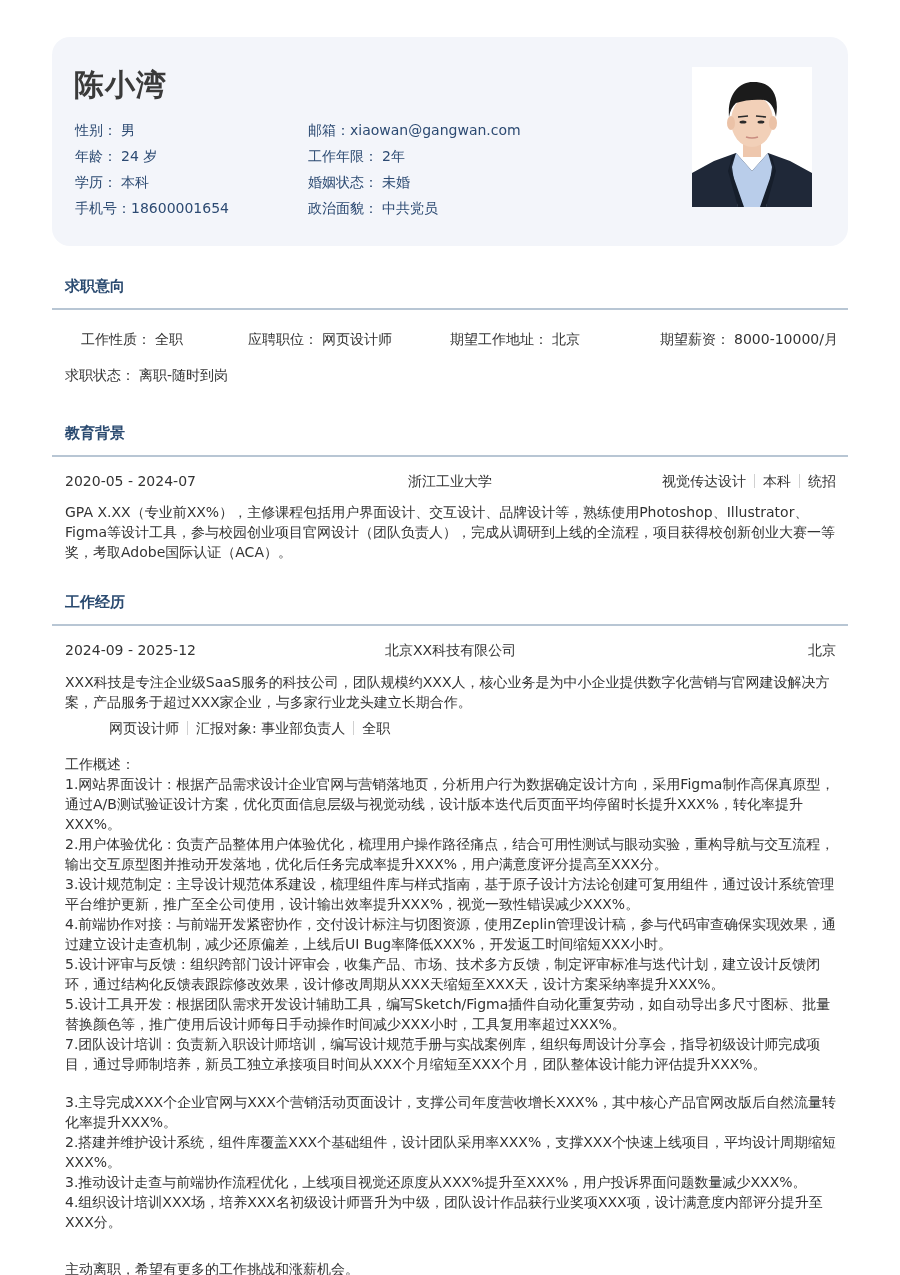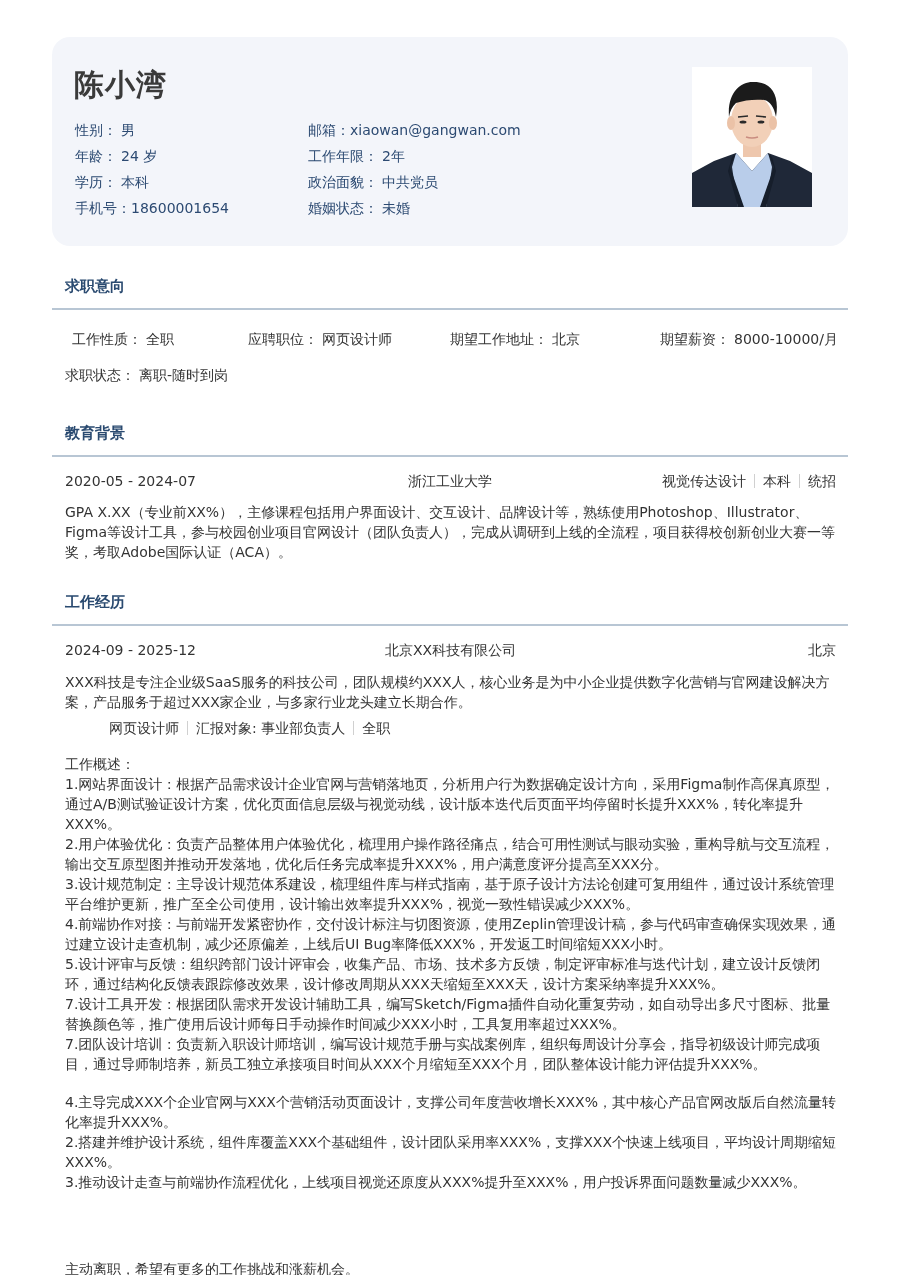--- a/index.html
+++ b/index.html
@@ -41,22 +41,22 @@
   <div class="info-col left">
     <div class="info-row"><span class="lbl">性别：</span><span class="val">男</span></div>
     <div class="info-row"><span class="lbl">年龄：</span><span class="val">24 岁</span></div>
     <div class="info-row"><span class="lbl">学历：</span><span class="val">本科</span></div>
     <div class="info-row"><span class="lbl">手机号：</span><span class="val" style="margin-left:0">18600001654</span></div>
   </div>
 
   <div class="info-col right">
     <div class="info-row"><span class="lbl">邮箱：</span><span class="val" style="margin-left:0">xiaowan@gangwan.com</span></div>
     <div class="info-row"><span class="lbl">工作年限：</span><span class="val">2年</span></div>
+    <div class="info-row"><span class="lbl">婚姻状态：</span><span class="val">未婚</span></div>
     <div class="info-row"><span class="lbl">政治面貌：</span><span class="val">中共党员</span></div>
-    <div class="info-row"><span class="lbl">婚姻状态：</span><span class="val">未婚</span></div>
   </div>
 
   <div class="photo" title="证件照">
     <svg width="120" height="140" viewBox="0 0 120 140">
       <rect width="120" height="140" fill="#ffffff"></rect>
 
       <path d="M0 106 L22 94 L44 86 L60 104 L76 86 L98 94 L120 106 L120 140 L0 140 Z" fill="#1f2838"></path>
 
       <path d="M44 86 L60 104 L76 86 L80 100 L74 140 L46 140 L40 100 Z" fill="#b9cdea"></path>
 
@@ -79,21 +79,21 @@
 
       <path d="M54 70 Q60 72 66 70" stroke="#c98c80" stroke-width="1.6" fill="none"></path>
     </svg>
   </div>
 </div>
 
 <div class="section-title" style="top:277px;">求职意向</div>
 <div class="section-line" style="top:308px;"></div>
 
 <div class="row" style="top:331px;">
-  <span style="left:7px;"><span style="position:static">工作性质：</span><span style="position:static;margin-left:4px">全职</span></span>
+  <span style="left:16px;"><span style="position:static">工作性质：</span><span style="position:static;margin-left:4px">全职</span></span>
   <span style="left:183px;"><span style="position:static">应聘职位：</span><span style="position:static;margin-left:4px">网页设计师</span></span>
   <span style="left:385px;"><span style="position:static">期望工作地址：</span><span style="position:static;margin-left:4px">北京</span></span>
   <span style="left:595px;"><span style="position:static">期望薪资：</span><span style="position:static;margin-left:4px">8000-10000/月</span></span>
 </div>
 <div class="row" style="top:367px;">
   <span style="left:0;"><span style="position:static">求职状态：</span><span style="position:static;margin-left:4px">离职-随时到岗</span></span>
 </div>
 
 <div class="section-title" style="top:424px;">教育背景</div>
 <div class="section-line" style="top:455px;"></div>
@@ -120,23 +120,24 @@
   <span style="position:static">网页设计师</span><span class="sep" style="position:static"></span><span style="position:static">汇报对象: 事业部负责人</span><span class="sep" style="position:static"></span><span style="position:static">全职</span>
 </div>
 
 <div class="para" style="top:754px;">
   <div>工作概述：</div>
   <div>1.网站界面设计：根据产品需求设计企业官网与营销落地页，分析用户行为数据确定设计方向，采用Figma制作高保真原型，通过A/B测试验证设计方案，优化页面信息层级与视觉动线，设计版本迭代后页面平均停留时长提升XXX%，转化率提升XXX%。</div>
   <div>2.用户体验优化：负责产品整体用户体验优化，梳理用户操作路径痛点，结合可用性测试与眼动实验，重构导航与交互流程，输出交互原型图并推动开发落地，优化后任务完成率提升XXX%，用户满意度评分提高至XXX分。</div>
   <div>3.设计规范制定：主导设计规范体系建设，梳理组件库与样式指南，基于原子设计方法论创建可复用组件，通过设计系统管理平台维护更新，推广至全公司使用，设计输出效率提升XXX%，视觉一致性错误减少XXX%。</div>
   <div>4.前端协作对接：与前端开发紧密协作，交付设计标注与切图资源，使用Zeplin管理设计稿，参与代码审查确保实现效果，通过建立设计走查机制，减少还原偏差，上线后UI Bug率降低XXX%，开发返工时间缩短XXX小时。</div>
   <div>5.设计评审与反馈：组织跨部门设计评审会，收集产品、市场、技术多方反馈，制定评审标准与迭代计划，建立设计反馈闭环，通过结构化反馈表跟踪修改效果，设计修改周期从XXX天缩短至XXX天，设计方案采纳率提升XXX%。</div>
-  <div>7.设计工具开发：根据团队需求开发设计辅助工具，编写Sketch/Figma插件自动化重复劳动，如自动导出多尺寸图标、批量替换颜色等，推广使用后设计师每日手动操作时间减少XXX小时，工具复用率超过XXX%。</div>
+  <div>5.设计工具开发：根据团队需求开发设计辅助工具，编写Sketch/Figma插件自动化重复劳动，如自动导出多尺寸图标、批量替换颜色等，推广使用后设计师每日手动操作时间减少XXX小时，工具复用率超过XXX%。</div>
   <div>7.团队设计培训：负责新入职设计师培训，编写设计规范手册与实战案例库，组织每周设计分享会，指导初级设计师完成项目，通过导师制培养，新员工独立承接项目时间从XXX个月缩短至XXX个月，团队整体设计能力评估提升XXX%。</div>
 </div>
 
 <div class="para" style="top:1092px;">
-  <div>4.主导完成XXX个企业官网与XXX个营销活动页面设计，支撑公司年度营收增长XXX%，其中核心产品官网改版后自然流量转化率提升XXX%。</div>
+  <div>3.主导完成XXX个企业官网与XXX个营销活动页面设计，支撑公司年度营收增长XXX%，其中核心产品官网改版后自然流量转化率提升XXX%。</div>
   <div>2.搭建并维护设计系统，组件库覆盖XXX个基础组件，设计团队采用率XXX%，支撑XXX个快速上线项目，平均设计周期缩短XXX%。</div>
   <div>3.推动设计走查与前端协作流程优化，上线项目视觉还原度从XXX%提升至XXX%，用户投诉界面问题数量减少XXX%。</div>
+  <div>4.组织设计培训XXX场，培养XXX名初级设计师晋升为中级，团队设计作品获行业奖项XXX项，设计满意度内部评分提升至XXX分。</div>
 </div>
 
 <div class="para" style="top:1259px;">主动离职，希望有更多的工作挑战和涨薪机会。</div>
 
 </body></html>

